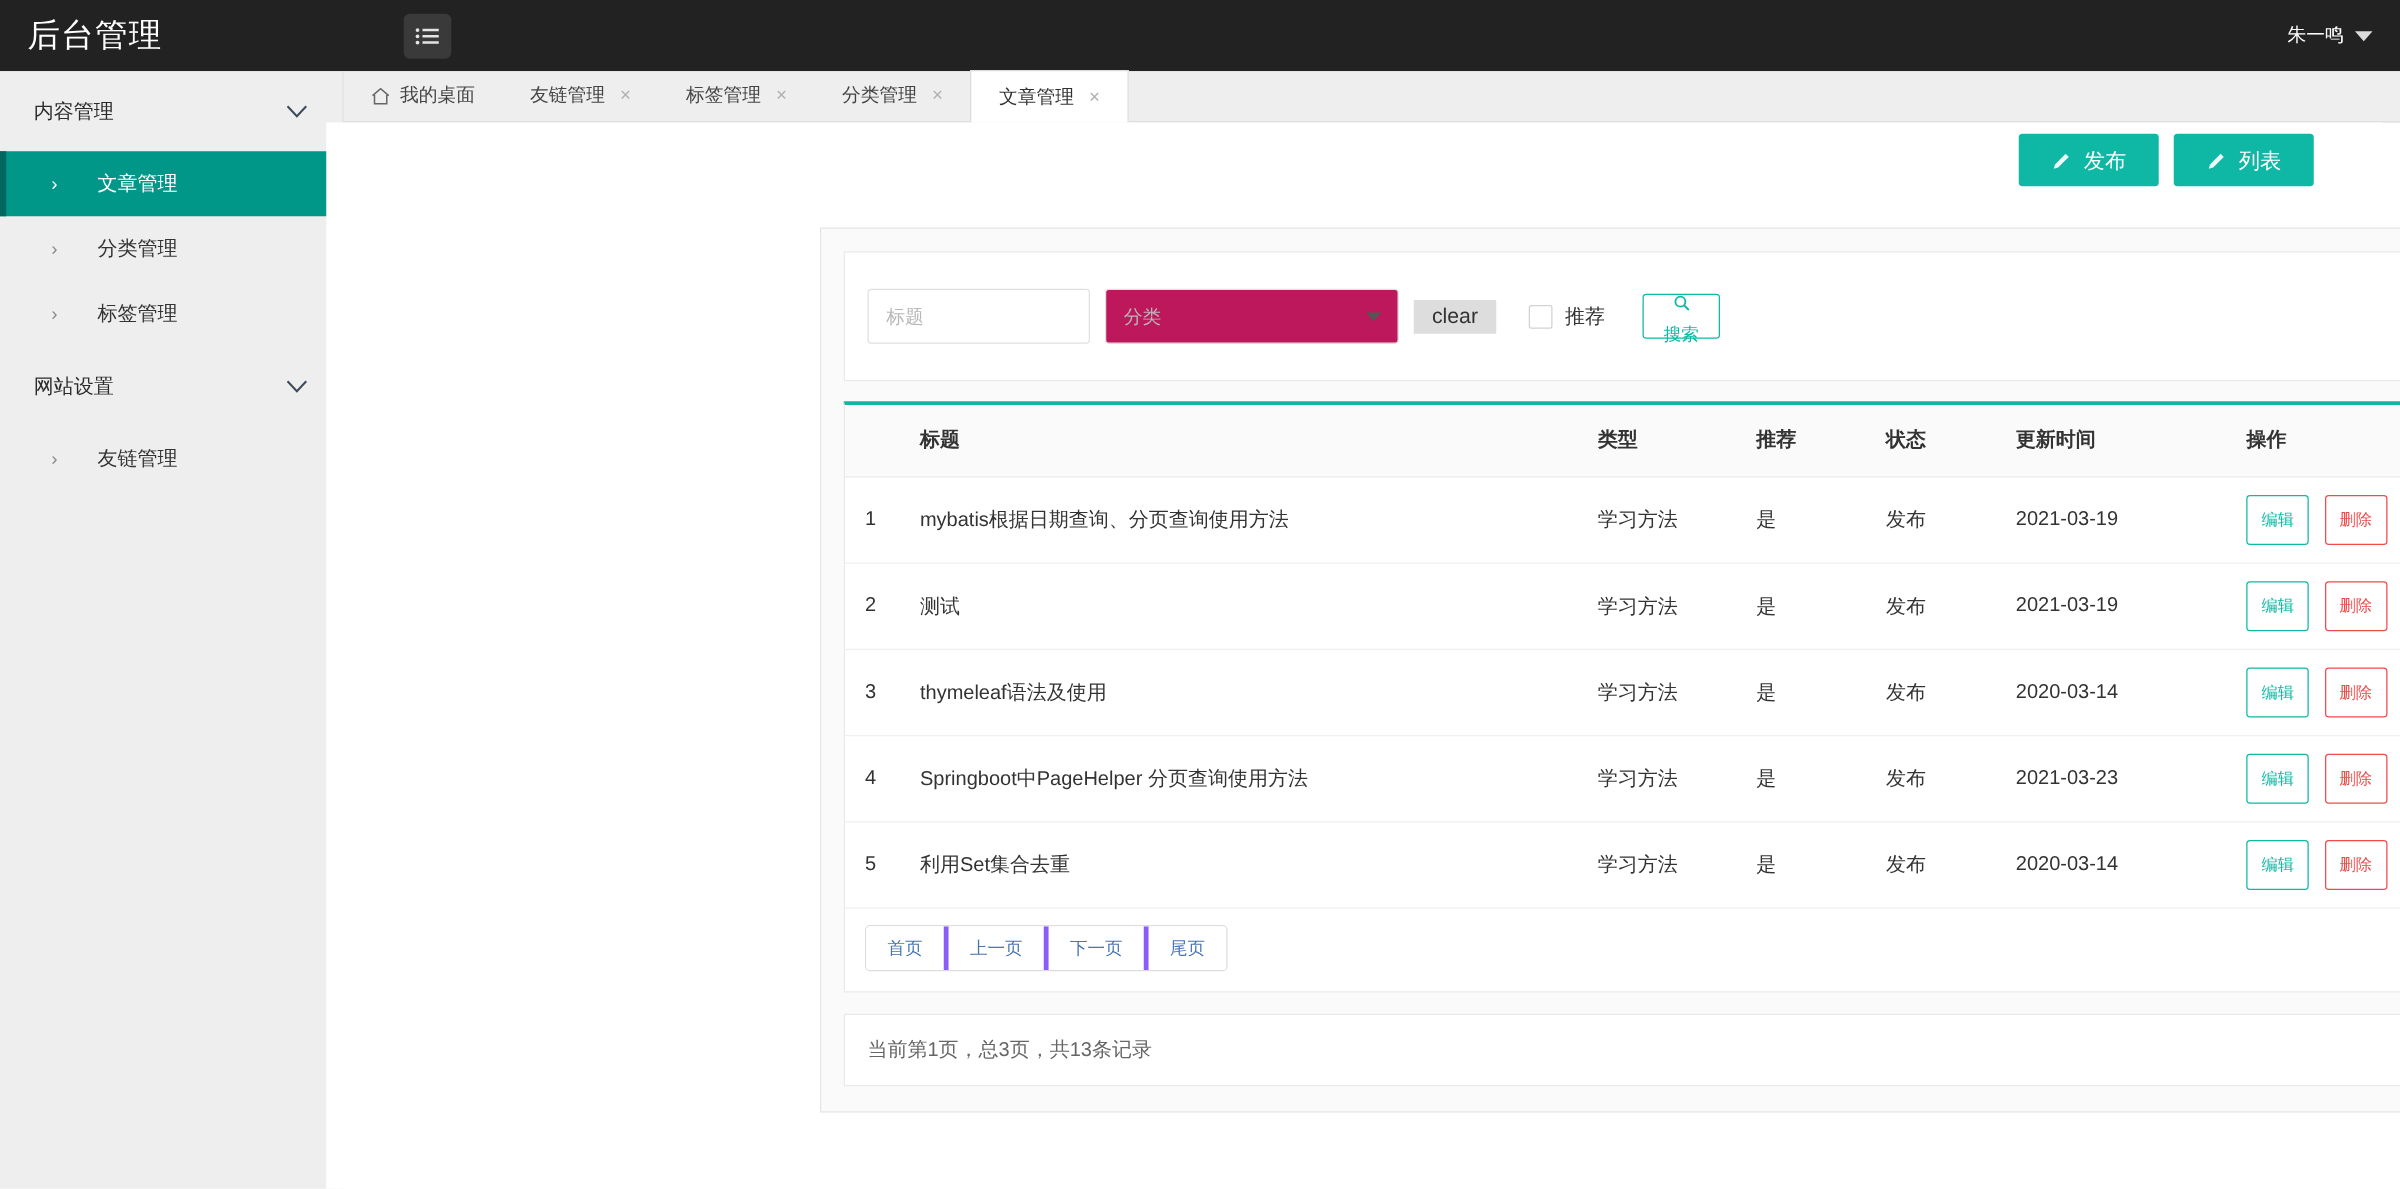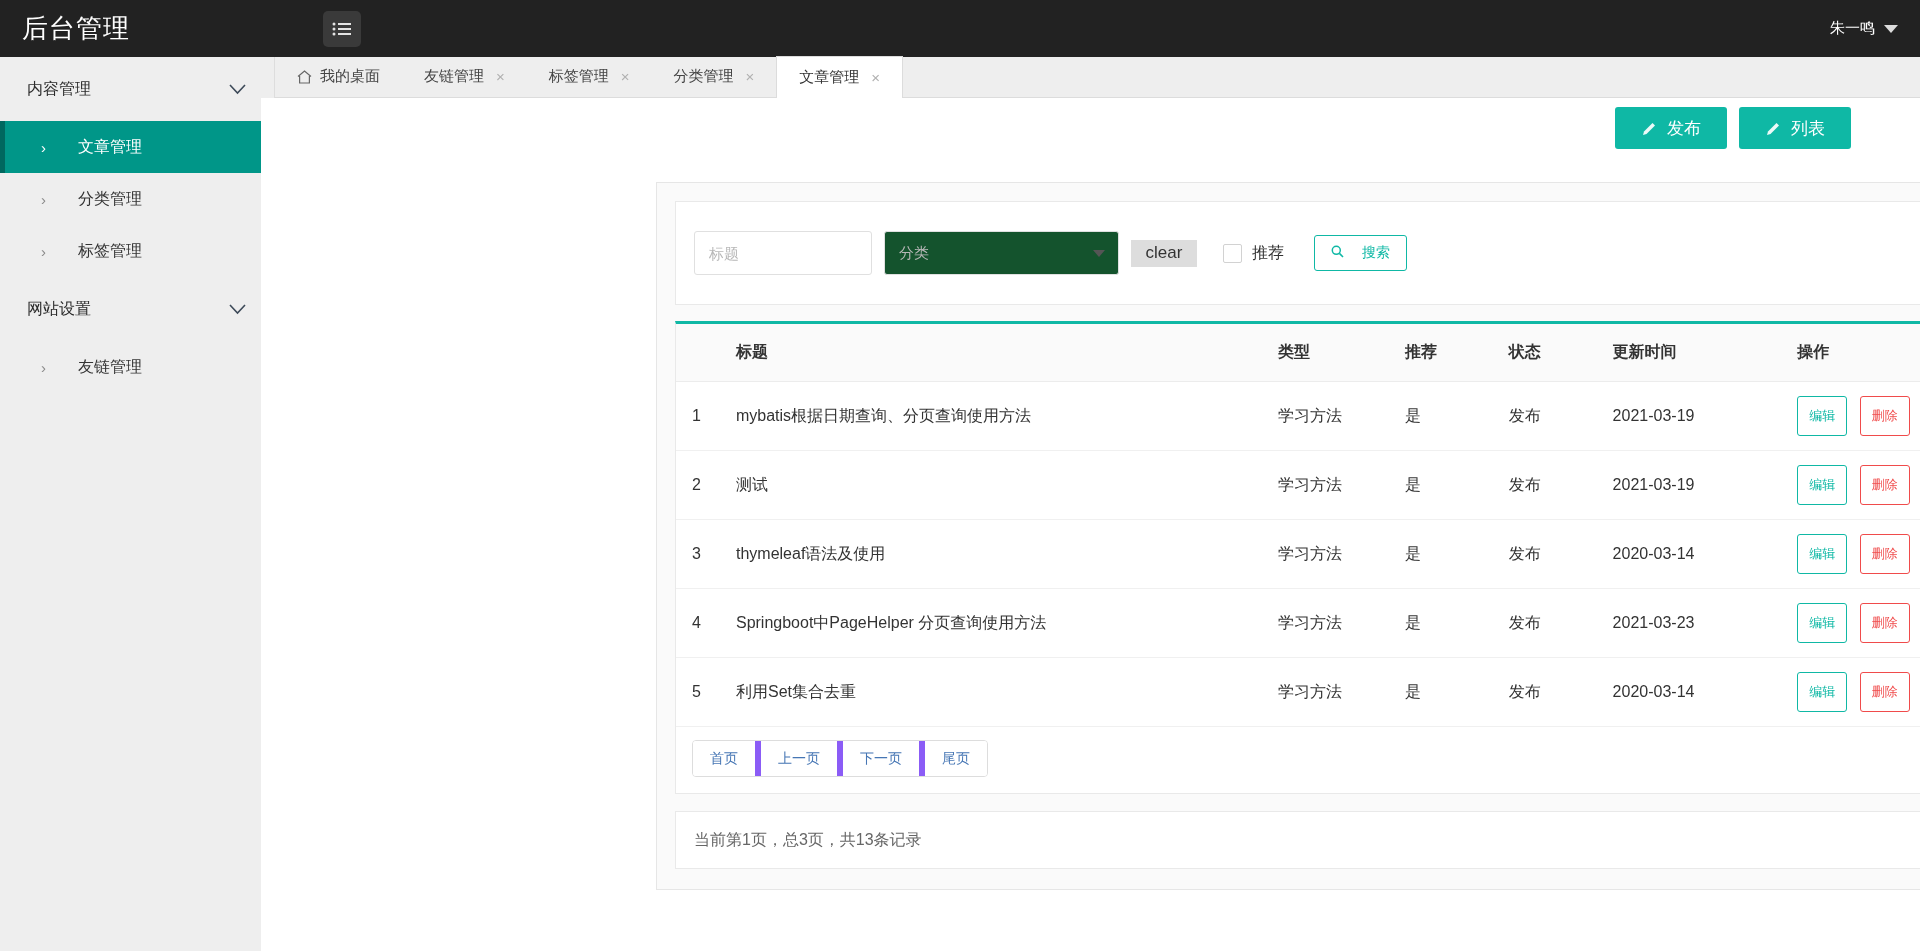--- a/index.html
+++ b/index.html
@@ -176,21 +176,21 @@
     position: relative;
     width: 235px; height: 44px;
   }
   .select-box {
     width: 235px; height: 44px;
     border: 1px solid #e0e0e0;
     border-radius: 3px;
     display: flex; align-items: center;
     padding: 0 14px;
     font-size: 15px; color: #b7b7b7;
-    background: #14532d;
+    background: #be185d;
     cursor: pointer;
   }
   .select-caret {
     position: absolute; right: 14px; top: 19px;
     width: 0; height: 0;
     border-left: 6px solid transparent;
     border-right: 6px solid transparent;
     border-top: 7px solid #555555;
   }
   .btn-clear {
@@ -214,23 +214,24 @@
     background: #ffffff;
   }
   .btn-search {
     margin-left: 18px;
     background: #ffffff;
     border: 1px solid #0fb8a5;
     color: #0fb8a5;
     height: 36px; padding: 0 16px;
     border-radius: 3px;
     font-size: 14px;
-    display: inline-flex; align-items: center; gap: 18px;
+    display: inline-flex; align-items: center; gap: 7px;
     cursor: pointer;
     font-family: inherit;
+    flex-direction: column;
   }
 
   
   .table-card {
     background: #ffffff;
     border: 1px solid #e9e9e9;
     border-top: 3px solid #0fb8a5;
     margin-top: 16px;
   }
   table { width: 100%; border-collapse: collapse; }
@@ -274,21 +275,21 @@
   .pager {
     display: inline-flex;
     border: 1px solid #dddddd;
     border-radius: 4px;
     overflow: hidden;
     background: #ffffff;
   }
   .pager button {
     background: #ffffff;
     border: none;
-    border-right: 6px solid #8b5cf6;
+    border-right: 4px solid #8b5cf6;
     color: #4676b4;
     font-size: 14px;
     height: 35px; padding: 0 17px;
     cursor: pointer;
     font-family: inherit;
   }
   .pager button:last-child { border-right: none; }
 
   .status-card {
     background: #ffffff;

